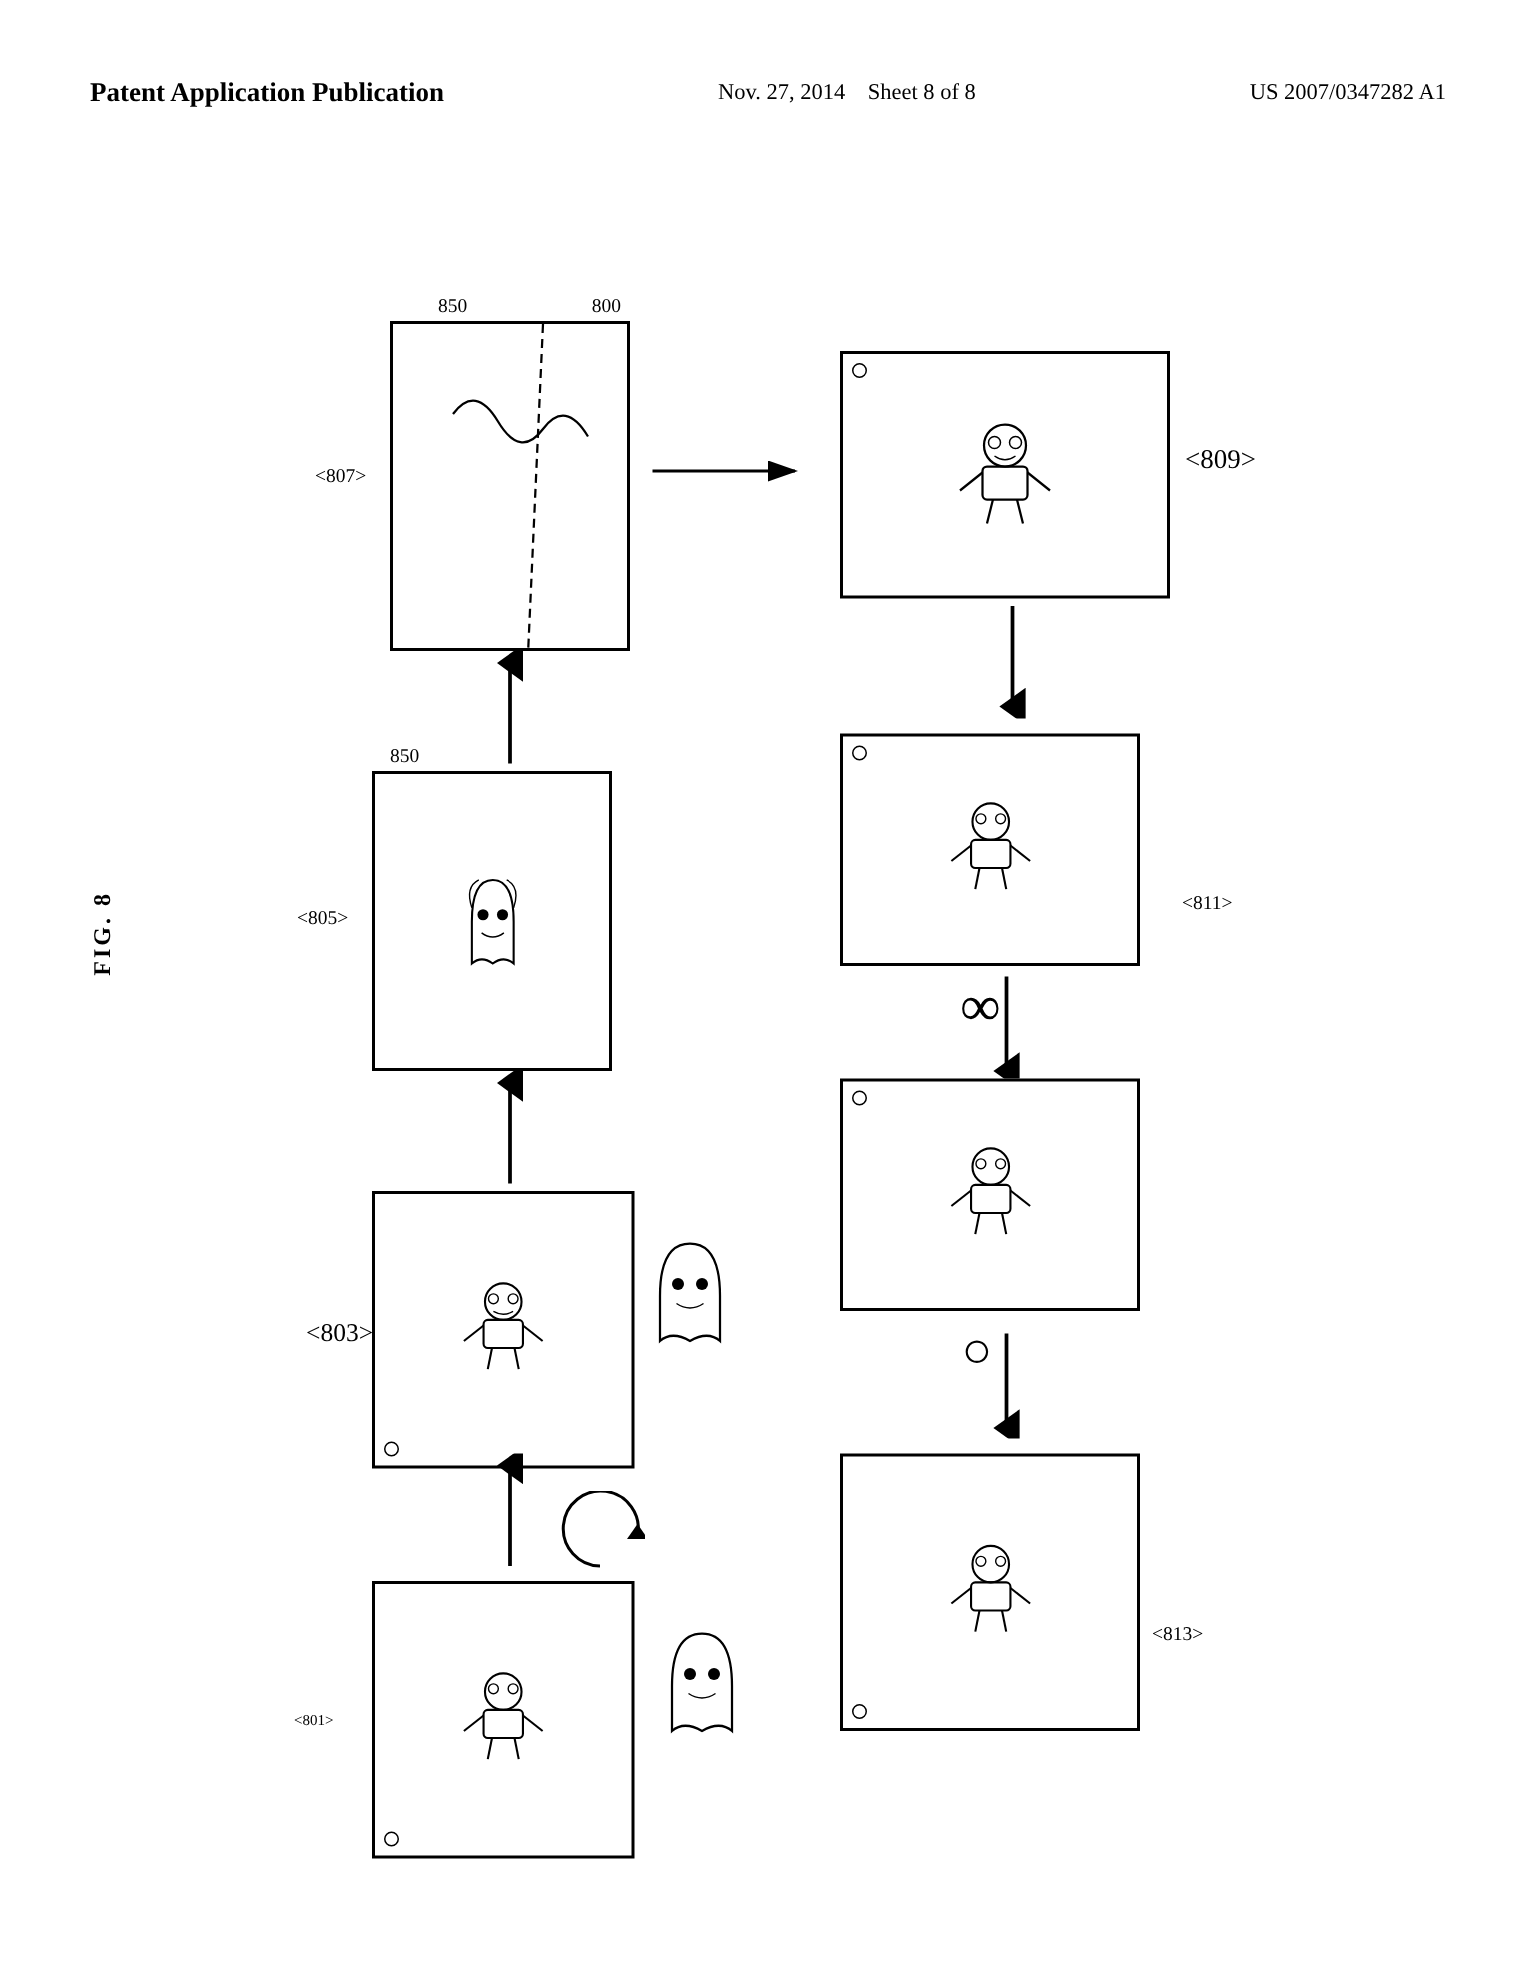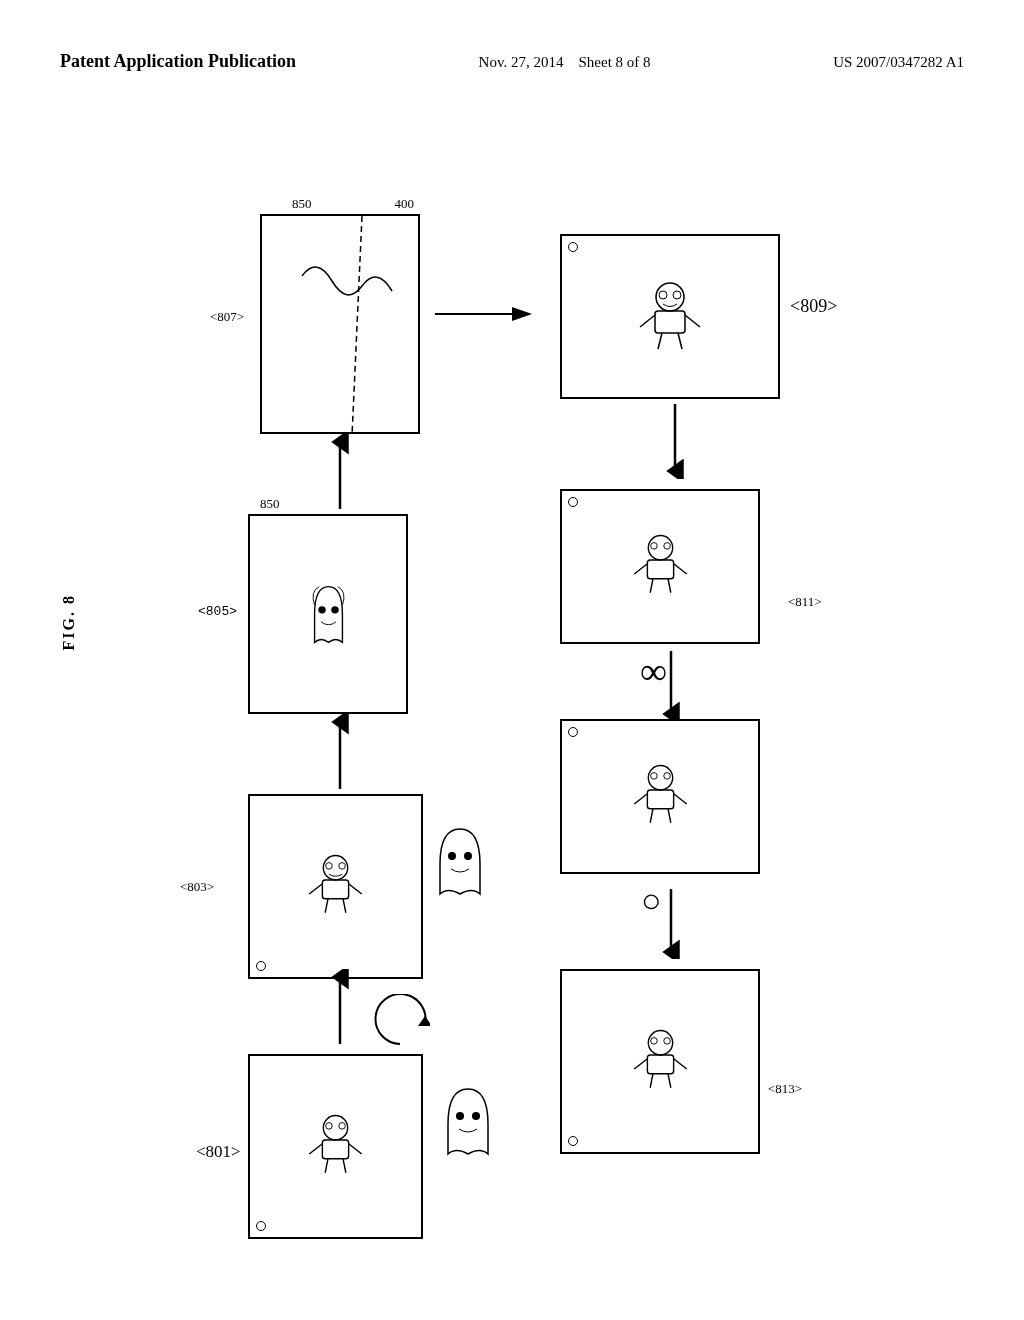--- a/index.html
+++ b/index.html
@@ -117,21 +117,21 @@
   <div class="header-right">US 2007/0347282 A1</div>
 </div>
 
 <div class="main-content">
 
   <div class="fig-label">FIG. 8</div>
 
   <div class="frame" style="left:260px; top:120px; width:160px; height:220px;">
 
     <div style="position:absolute; top:-20px; right:4px; font-size:13px;">
-      <span>400</span>
+      <span>800</span>
     </div>
 
     <div style="position:absolute; top:-20px; left:30px; font-size:13px;">
       <span>850</span>
     </div>
 
     <svg width="100%" height="100%" style="position:absolute;top:0;left:0;">
       <line x1="100" y1="0" x2="90" y2="220" stroke="#000" stroke-width="1.5" stroke-dasharray="6,4"></line>
 
       <path d="M40,60 Q55,40 70,65 Q85,90 100,70 Q115,50 130,75" fill="none" stroke="#000" stroke-width="1.5"></path>
@@ -201,21 +201,21 @@
         <circle cx="28" cy="35" r="4" fill="#000"></circle>
         <circle cx="42" cy="35" r="4" fill="#000"></circle>
         <path d="M27,48 Q35,54 43,48" fill="none" stroke="#000" stroke-width="1"></path>
 
         <path d="M20,30 Q15,15 25,10" fill="none" stroke="#000" stroke-width="1"></path>
         <path d="M50,30 Q55,15 45,10" fill="none" stroke="#000" stroke-width="1"></path>
       </svg>
     </div>
   </div>
 
-  <div class="label" style="left:198px; top:510px; font-size:13px;font-family:Liberation Mono, monospace;">&lt;805&gt;</div>
+  <div class="label" style="left:198px; top:510px; font-size:13px;">&lt;805&gt;</div>
 
   <div class="frame" style="left:560px; top:395px; width:200px; height:155px;">
 
     <div class="cam-dot" style="top:6px; left:6px;"></div>
     <div class="frame-inner">
       <svg viewBox="0 0 80 80" width="75" height="75">
         <circle cx="40" cy="20" r="13" fill="none" stroke="#000" stroke-width="1.5"></circle>
         <rect x="26" y="33" width="28" height="20" rx="3" fill="none" stroke="#000" stroke-width="1.5"></rect>
         <line x1="26" y1="37" x2="12" y2="48" stroke="#000" stroke-width="1.5"></line>
         <line x1="54" y1="37" x2="68" y2="48" stroke="#000" stroke-width="1.5"></line>
@@ -260,21 +260,21 @@
         <line x1="54" y1="37" x2="68" y2="48" stroke="#000" stroke-width="1.5"></line>
         <line x1="32" y1="53" x2="29" y2="68" stroke="#000" stroke-width="1.5"></line>
         <line x1="48" y1="53" x2="51" y2="68" stroke="#000" stroke-width="1.5"></line>
         <circle cx="33" cy="18" r="3.5" fill="none" stroke="#000" stroke-width="1"></circle>
         <circle cx="47" cy="18" r="3.5" fill="none" stroke="#000" stroke-width="1"></circle>
         <path d="M33,27 Q40,31 47,27" fill="none" stroke="#000" stroke-width="1"></path>
       </svg>
     </div>
   </div>
 
-  <div class="label" style="left:180px; top:785px; font-size:13px;">&lt;803&gt;</div>
+  <div class="label" style="left:204px; top:785px; font-size:17px;">&lt;803&gt;</div>
 
   <svg style="position:absolute; left:430px; top:730px;" width="60" height="75">
     <path d="M10,40 Q10,5 30,5 Q50,5 50,40 L50,70 Q42,63 30,70 Q18,63 10,70 Z" fill="none" stroke="#000" stroke-width="1.5"></path>
     <circle cx="22" cy="32" r="4" fill="#000"></circle>
     <circle cx="38" cy="32" r="4" fill="#000"></circle>
     <path d="M21,45 Q30,51 39,45" fill="none" stroke="#000" stroke-width="1"></path>
   </svg>
 
   <div class="frame" style="left:560px; top:625px; width:200px; height:155px;">
 
@@ -328,21 +328,21 @@
         <line x1="26" y1="37" x2="12" y2="48" stroke="#000" stroke-width="1.5"></line>
         <line x1="54" y1="37" x2="68" y2="48" stroke="#000" stroke-width="1.5"></line>
         <line x1="32" y1="53" x2="29" y2="68" stroke="#000" stroke-width="1.5"></line>
         <line x1="48" y1="53" x2="51" y2="68" stroke="#000" stroke-width="1.5"></line>
         <circle cx="33" cy="18" r="3.5" fill="none" stroke="#000" stroke-width="1"></circle>
         <circle cx="47" cy="18" r="3.5" fill="none" stroke="#000" stroke-width="1"></circle>
       </svg>
     </div>
   </div>
 
-  <div class="label" style="left:196px; top:1048px; font-size:17px;">&lt;801&gt;</div>
+  <div class="label" style="left:196px; top:1048px; font-size:10px;">&lt;801&gt;</div>
 
   <svg style="position:absolute; left:438px; top:990px;" width="60" height="75">
     <path d="M10,40 Q10,5 30,5 Q50,5 50,40 L50,70 Q42,63 30,70 Q18,63 10,70 Z" fill="none" stroke="#000" stroke-width="1.5"></path>
     <circle cx="22" cy="32" r="4" fill="#000"></circle>
     <circle cx="38" cy="32" r="4" fill="#000"></circle>
     <path d="M21,45 Q30,51 39,45" fill="none" stroke="#000" stroke-width="1"></path>
   </svg>
 
   <div class="frame" style="left:560px; top:875px; width:200px; height:185px;">
 

